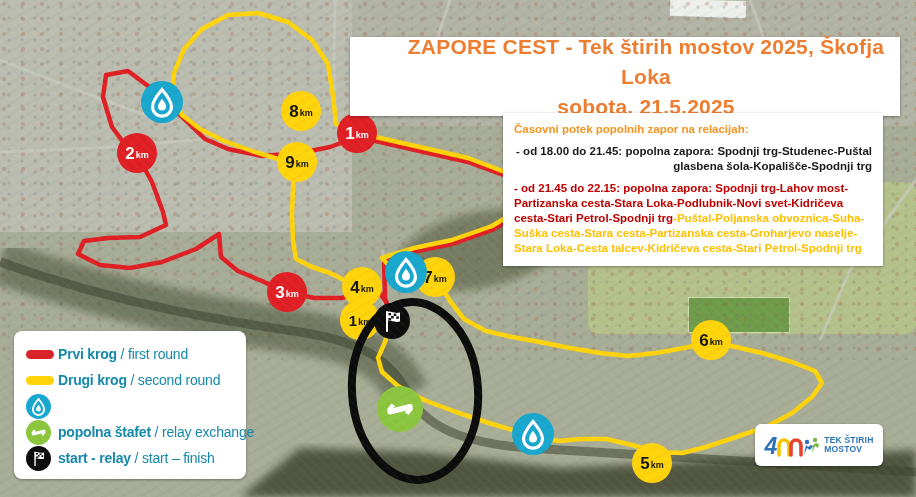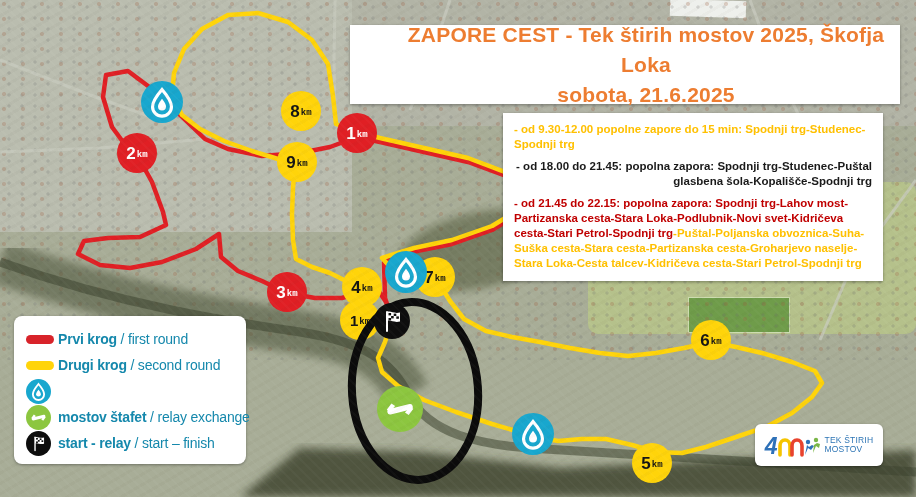--- a/index.html
+++ b/index.html
@@ -23,47 +23,47 @@
     background-size:19px 15px, 13px 11px;}
   .grain{left:0;top:0;width:916px;height:497px;opacity:.5;
     background-image:
       repeating-linear-gradient(45deg, rgba(255,255,255,.05) 0 2px, transparent 2px 7px),
       repeating-linear-gradient(-30deg, rgba(70,60,40,.06) 0 3px, transparent 3px 9px);}
   svg.layer{position:absolute;left:0;top:0;}
   
   .marker{position:absolute;transform:translate(-50%,-50%);display:flex;align-items:center;justify-content:center;border-radius:50%;}
   .km{width:40px;height:40px;line-height:1;font-weight:bold;box-shadow:0 0 0 0 transparent;}
   .km .num{font-size:17px;}
-  .km .unit{font-size:9px;margin-left:1px;margin-top:5px;font-family:Liberation Mono, monospace;}
+  .km .unit{font-size:9px;margin-left:1px;margin-top:5px;}
   .km.red{background:#E01F24;color:#fff;}
   .km.yellow{background:#FFD40A;color:#141414;}
   
   .panel{position:absolute;background:#fff;box-shadow:0 1px 3px rgba(0,0,0,.35);}
-  .title-box{left:350px;top:25px;width:550px;height:79px;display:flex;flex-direction:column;justify-content:center;text-align:center;padding-left:42px;}
+  .title-box{left:350px;top:37px;width:550px;height:79px;display:flex;flex-direction:column;justify-content:center;text-align:center;padding-left:42px;}
   .title-box .t{color:#ED7D31;font-weight:bold;font-size:21px;line-height:30px;letter-spacing:.2px;}
   .info-box{left:503px;top:113px;width:380px;padding:9px 11px 10px 11px;font-size:11.5px;font-weight:bold;line-height:15px;}
   .info-box p{margin:0 0 7px 0;}
   .info-box p:last-child{margin-bottom:0;}
   .c-orange{color:#F79420;}
   .c-yellow{color:#FFC000;margin-top:18px;}
   .c-black{color:#1a1a1a;text-align:right;}
   .c-red{color:#C00000;}
-  .legend-box{left:14px;top:316px;width:232px;height:148px;border-radius:8px;padding:10px 10px 8px 12px;}
+  .legend-box{left:14px;top:331px;width:232px;height:148px;border-radius:8px;padding:10px 10px 8px 12px;}
   .legend-row{display:flex;align-items:center;height:26px;white-space:nowrap;}
   .legend-row .ic{width:32px;display:flex;align-items:center;justify-content:flex-start;flex:0 0 32px;}
   .dash{width:28px;height:9px;border-radius:5px;}
   .dash.red{background:#D8232A;}
   .dash.yellow{background:#FFD40A;}
   .legend-row .txt{font-size:14px;color:#1588AC;letter-spacing:-.2px;}
   .legend-row .txt b{font-weight:bold;}
   .legend-row .txt span{font-weight:normal;}
   .logo-box{left:755px;top:424px;width:128px;height:42px;border-radius:6px;display:flex;align-items:center;justify-content:center;gap:5px;}
   .logo-brand{display:flex;align-items:flex-end;}
   .logo-4{color:#2E71B8;font-weight:bold;font-style:italic;font-size:23px;line-height:22px;}
-  .logo-text{color:#2E75B5;font-weight:normal;font-size:8.5px;line-height:9.5px;letter-spacing:.2px;}
+  .logo-text{color:#2E75B5;font-weight:bold;font-size:8.5px;line-height:9.5px;letter-spacing:.2px;}
 </style>
 </head>
 <body>
 
 <div class="stage">
 
   <div class="terrain town-nw"></div>
   <div class="terrain town-ne"></div>
   <div class="terrain fields-e"></div>
   <div class="terrain pitch"></div>
@@ -187,25 +187,25 @@
           <rect x="22.3" y="13.4" width="2.6" height="2.4"></rect>
           <rect x="14.5" y="15" width="2.6" height="2.4"></rect>
         </g>
       </svg>
   </div>
 
   <div class="terrain grain"></div>
 
   <div class="panel title-box">
     <div class="t">ZAPORE CEST  - Tek štirih mostov 2025, Škofja Loka</div>
-    <div class="t">sobota, 21.6.2025</div>
+    <div class="t">sobota, 21.5.2025</div>
   </div>
 
   <div class="panel info-box">
-    <p class="c-yellow">- od 9.30-12.00 popolne zapore do 15 min: Spodnji trg-Studenec-Spodnji trg</p>
+    <p class="c-orange">Časovni potek popolnih zapor na relacijah:</p>
     <p class="c-black">- od 18.00 do 21.45: popolna zapora: Spodnji trg-Studenec-Puštal glasbena šola-Kopališče-Spodnji trg</p>
     <p><span class="c-red">- od 21.45 do 22.15: popolna zapora: Spodnji trg-Lahov most-Partizanska cesta-Stara Loka-Podlubnik-Novi svet-Kidričeva cesta-Stari Petrol-Spodnji trg</span><span class="c-yellow">-Puštal-Poljanska obvoznica-Suha-Suška cesta-Stara cesta-Partizanska cesta-Groharjevo naselje-Stara Loka-Cesta talcev-Kidričeva cesta-Stari Petrol-Spodnji trg</span></p>
   </div>
 
   <div class="panel legend-box">
     <div class="legend-row">
       <span class="ic">
           <span class="dash red"></span>
         </span>
       <span class="txt"><b>Prvi krog</b><span> / first round</span></span>
@@ -229,21 +229,21 @@
       <span class="ic">
           <svg width="25" height="25" viewBox="0 0 46 46">
             <circle cx="23" cy="23" r="23" fill="#8CC63F"></circle>
             <g fill="#fff" transform="rotate(-14 23 23)">
               <rect x="10" y="20.5" width="26" height="5.5" rx="2.7"></rect>
               <path d="M10 20.5 L16 15.5 L19 19 L13 23 Z"></path>
               <path d="M36 26 L30 31 L27 27.5 L33 23.5 Z"></path>
             </g>
           </svg>
         </span>
-      <span class="txt"><b>mostov štafet</b><span> / relay exchange</span></span>
+      <span class="txt"><b>popolna štafet</b><span> / relay exchange</span></span>
     </div>
     <div class="legend-row">
       <span class="ic">
           <svg width="25" height="25" viewBox="0 0 36 36">
             <circle cx="18" cy="18" r="18" fill="#0d0d0d"></circle>
             <path d="M13 9 L13 28" stroke="#fff" stroke-width="2" stroke-linecap="round"></path>
             <path d="M13 9 C17 7.5 19.5 11 26 9.5 L26 18.5 C19.5 20 17 16.5 13 18 Z" fill="#fff"></path>
             <g fill="#0d0d0d">
               <rect x="14.5" y="10" width="2.6" height="2.4"></rect>
               <rect x="19.7" y="10.6" width="2.6" height="2.4"></rect>

